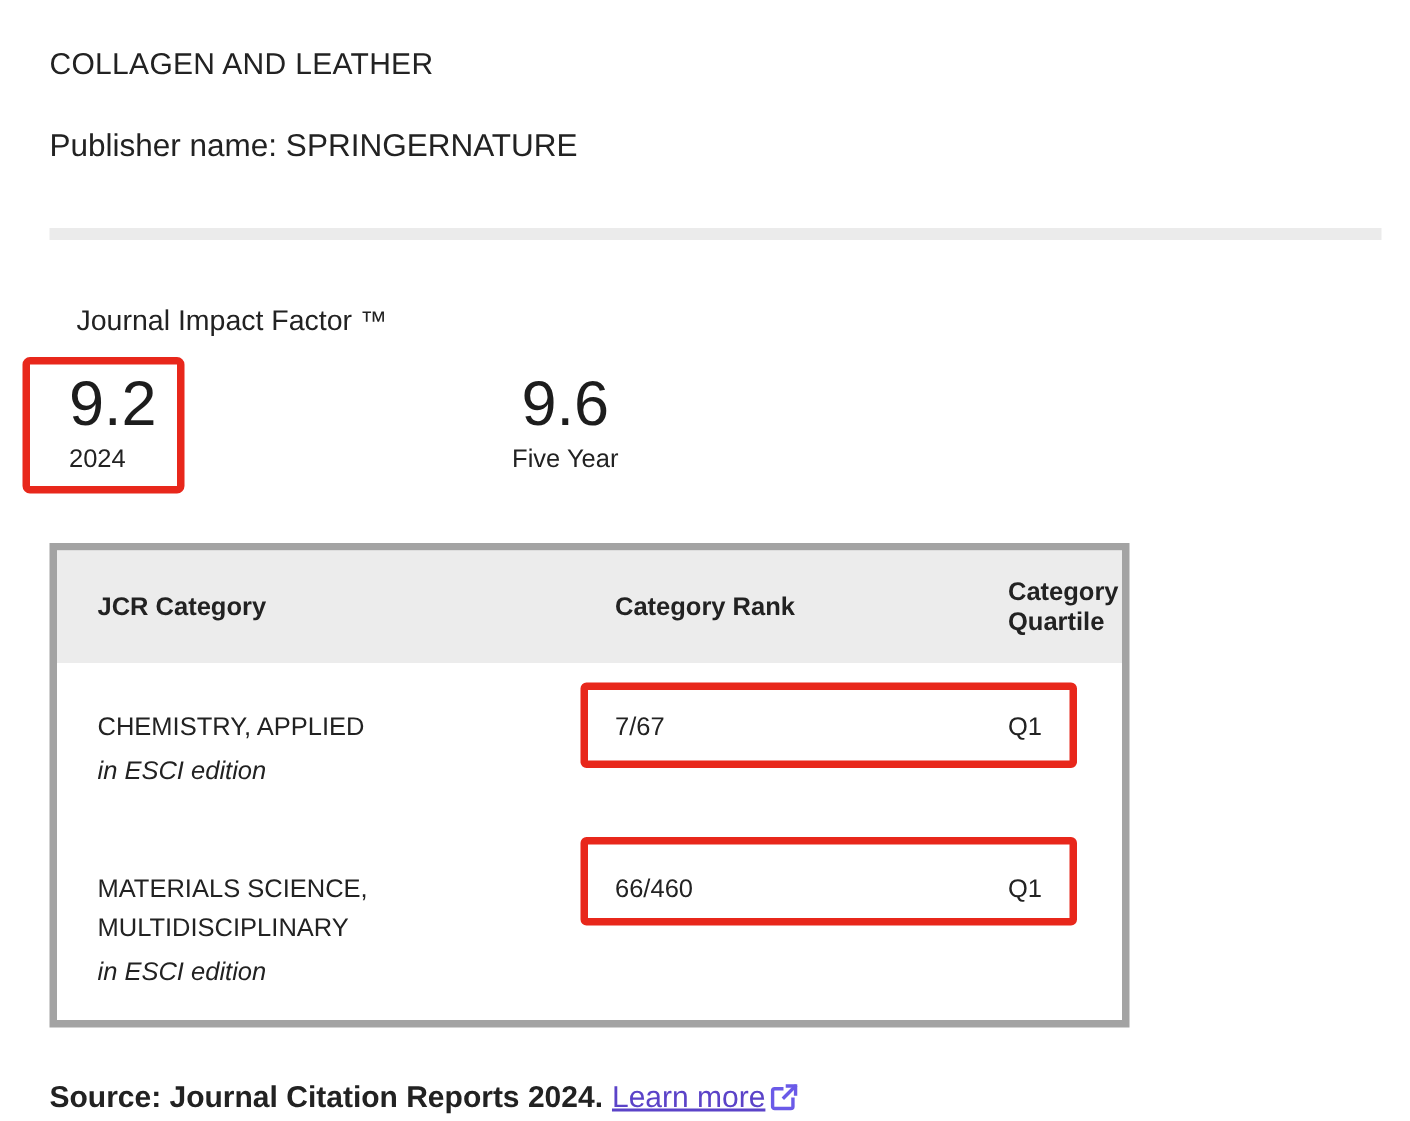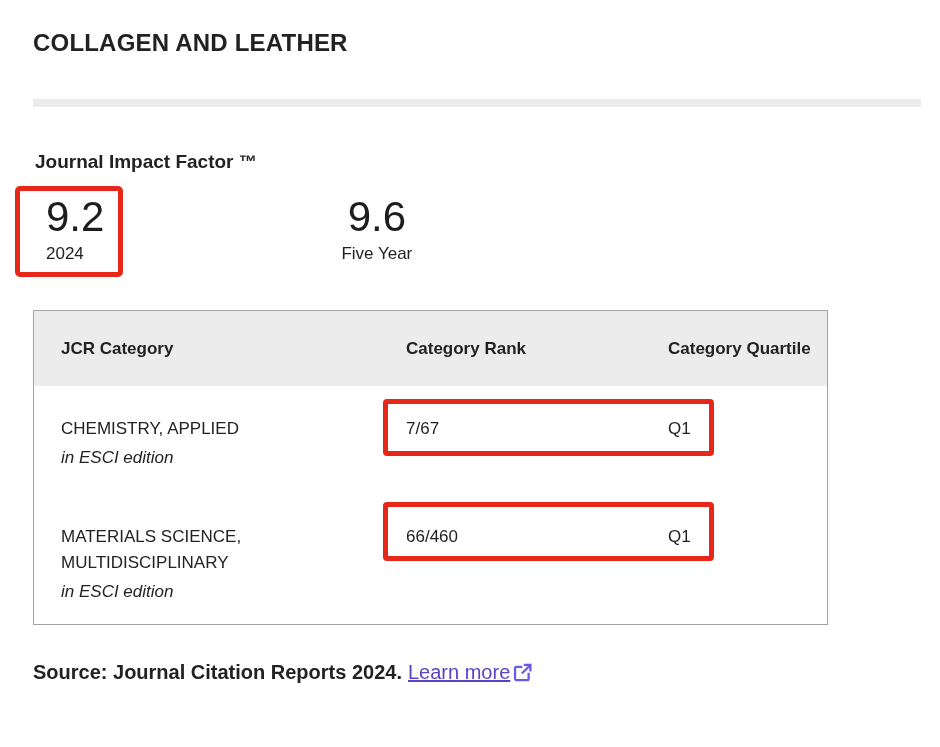--- a/index.html
+++ b/index.html
@@ -7,56 +7,56 @@
   body {
     width: 940px; height: 747px;
     background: #ffffff;
     color: #222222;
     font-family: "Liberation Sans", sans-serif;
     overflow: hidden;
   }
 
   .page-title {
     margin: 28px 0 0 33px;
-    font-size: 24px; font-weight: bold;
+    font-size: 20px; font-weight: normal;
     line-height: 30px; letter-spacing: .2px;
   }
   .publisher-line {
     margin: 27px 0 0 33px;
     font-size: 21px; line-height: 26px;
   }
   .section-divider {
     margin: 41px 0 0 33px;
     width: 888px; height: 8px;
     background: #ebebeb;
   }
 
   .jif-heading {
-    margin: 43px 0 0 35px;
-    font-size: 19px; font-weight: bold; line-height: 23px;
+    margin: 43px 0 0 51px;
+    font-size: 19px; font-weight: normal; line-height: 23px;
   }
   .jif-heading .tm-symbol { font-size: 18px; }
 
   .metrics-row {
     margin: 12px 0 0 15px;
     display: flex; align-items: flex-start;
   }
   .annotation-box-jif {
     border: 5px solid #e8271b;
     border-radius: 5px;
     padding: 2px 14px 8px 26px;
   }
   .metric-value { font-size: 42px; line-height: 48px; color: #1d1d1d; }
   .metric-label { font-size: 17px; line-height: 21px; margin-top: 2px; }
   .metric-five-year { margin-left: 218px; padding-top: 7px; text-align: center; }
 
   .jcr-table {
     margin: 33px 0 0 33px;
-    width: 795px;
-    border: 1px solid #a3a3a3;
+    width: 720px;
+    border: 5px solid #a3a3a3;
     background: #ffffff;
   }
   .table-header {
     display: grid;
     grid-template-columns: 345px 262px 1fr;
     background: #ececec;
     height: 75px; align-items: center;
     font-size: 17px; font-weight: bold;
   }
   .table-header > div { padding-left: 27px; }
@@ -98,20 +98,21 @@
   }
   .ext-icon { display: inline-block; vertical-align: -4px; margin-left: 2px; }
 </style>
 </head>
 <body>
 
 <div>
 
   <div class="page-title">COLLAGEN AND LEATHER</div>
 
+  <div class="publisher-line">Publisher name: SPRINGERNATURE</div>
 
   <div class="section-divider"></div>
 
   <div class="jif-heading"><span>Journal Impact Factor</span> <span class="tm-symbol">™</span></div>
 
   <div class="metrics-row">
     <div class="annotation-box-jif">
       <div class="metric-value">9.2</div>
       <div class="metric-label">2024</div>
     </div>

